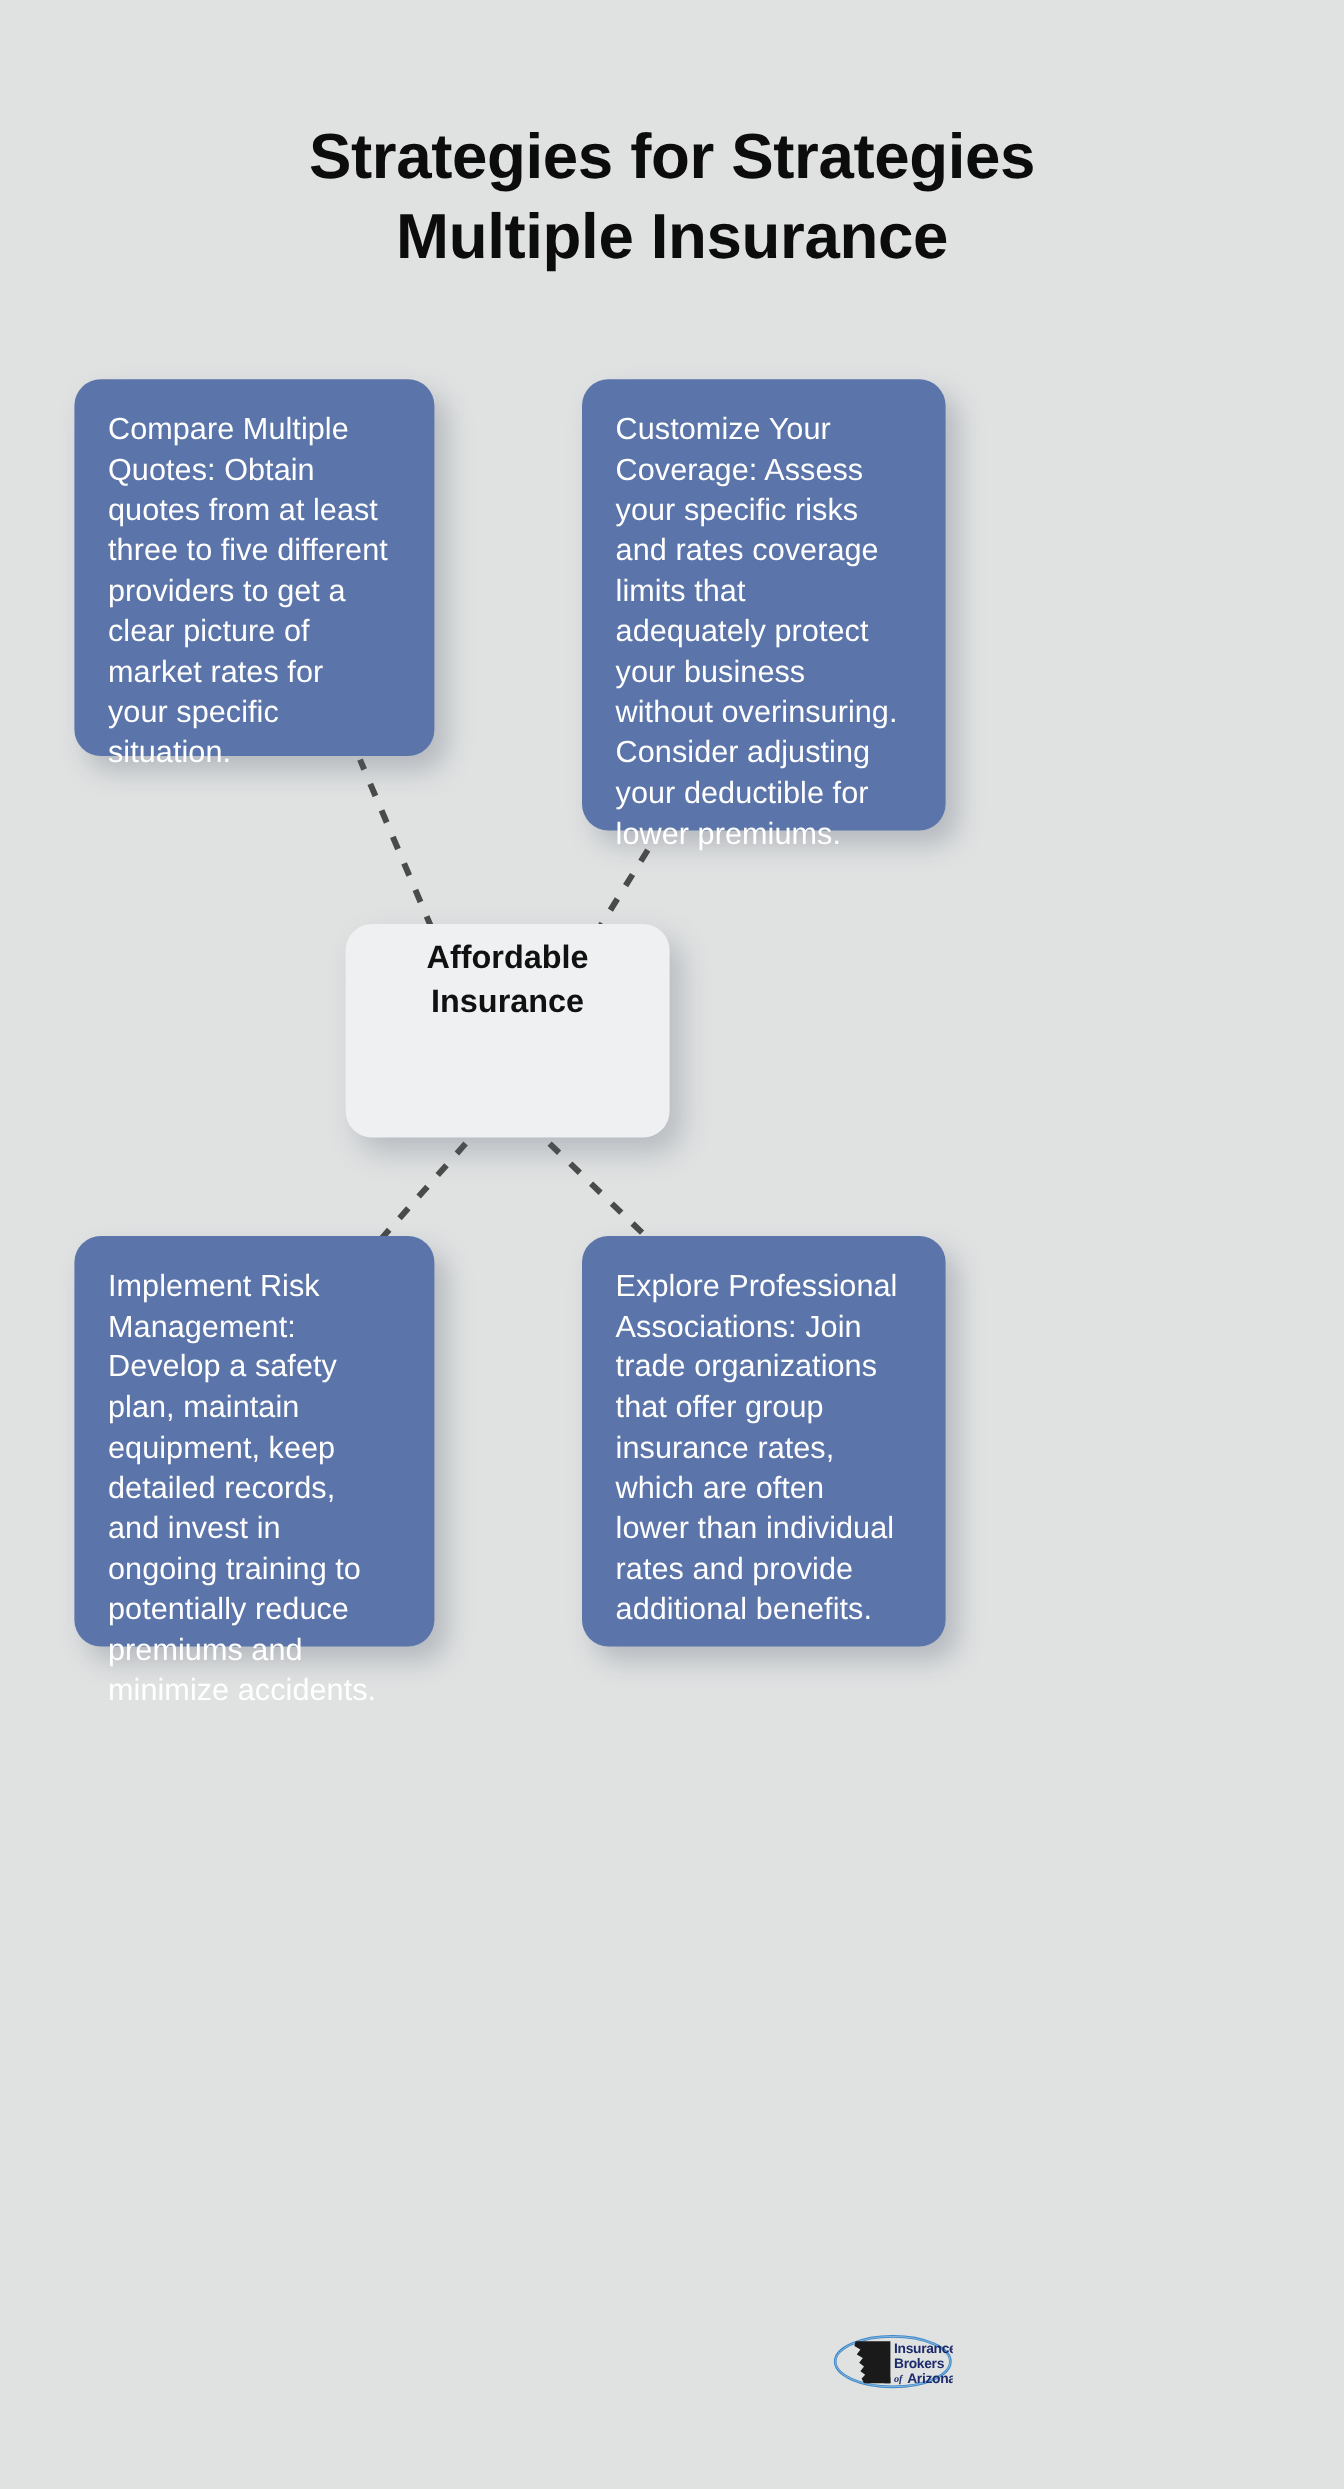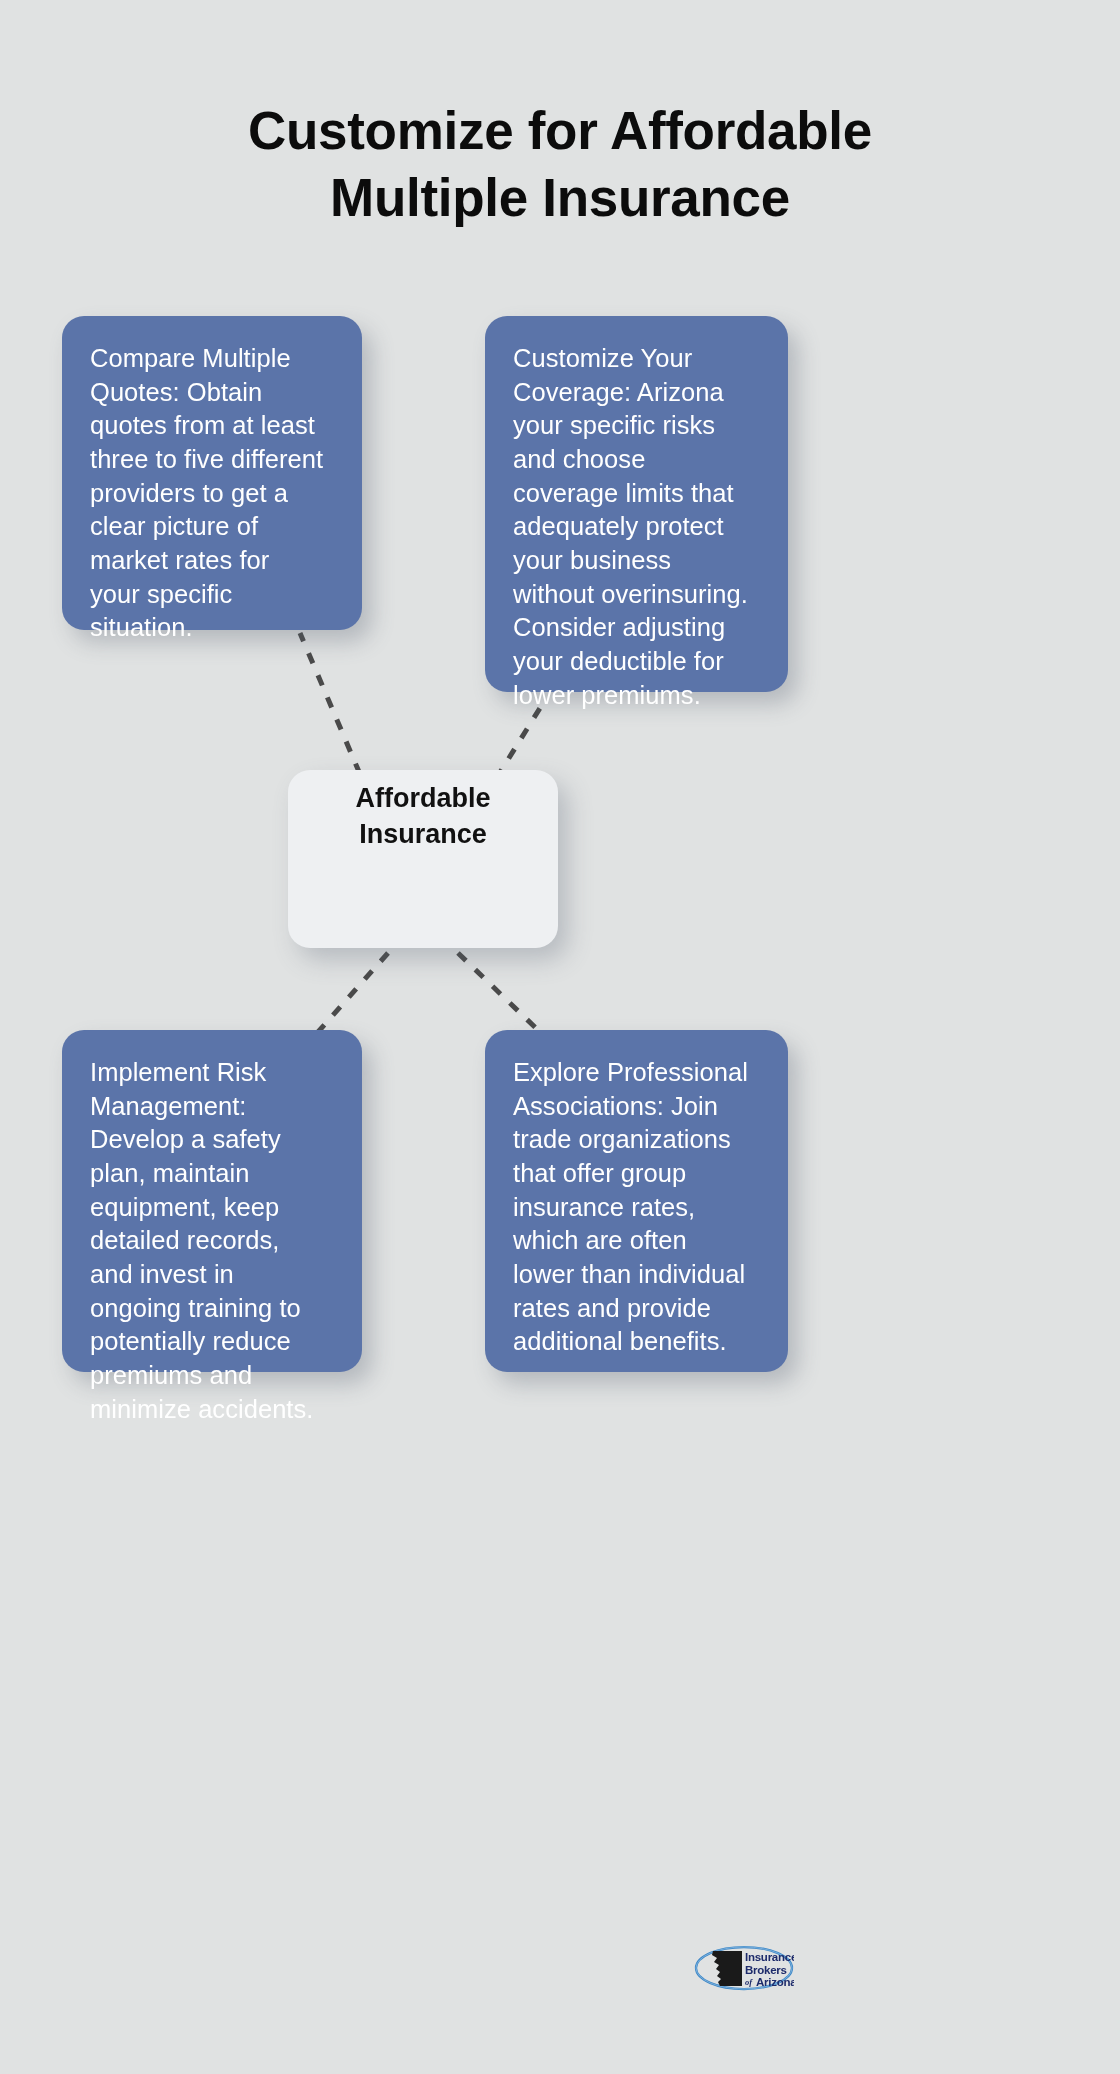--- a/index.html
+++ b/index.html
@@ -102,39 +102,39 @@
     height: 62px;
   }
   .logo svg { display: block; }
 </style>
 </head>
 <body>
 
 <div class="canvas">
 
   <div class="title">
-    <span class="title-line">Customize for Affordable</span>
+    <span class="title-line">Strategies for Strategies</span>
     <span class="title-line">Multiple Insurance</span>
   </div>
 
   <svg class="connectors" viewBox="0 0 1120 2074" width="1120" height="2074" xmlns="http://www.w3.org/2000/svg">
     <g stroke="#4a4a4a" stroke-width="5" stroke-dasharray="11 13" stroke-linecap="butt" fill="none">
       <line x1="388" y1="840" x2="300" y2="633"></line>
       <line x1="458" y1="840" x2="545" y2="700"></line>
       <line x1="388" y1="953" x2="318" y2="1032"></line>
       <line x1="458" y1="953" x2="540" y2="1032"></line>
     </g>
   </svg>
 
   <div class="card card-tl">
     <span class="card-text">Compare Multiple Quotes: Obtain quotes from at least three to five different providers to get a clear picture of market rates for your specific situation.</span>
   </div>
 
   <div class="card card-tr">
-    <span class="card-text">Customize Your Coverage: Arizona your specific risks and choose coverage limits that adequately protect your business without overinsuring. Consider adjusting your deductible for lower premiums.</span>
+    <span class="card-text">Customize Your Coverage: Assess your specific risks and rates coverage limits that adequately protect your business without overinsuring. Consider adjusting your deductible for lower premiums.</span>
   </div>
 
   <div class="center-node">
     <div class="center-label">
       <span>Affordable</span><br>
       <span>Insurance</span>
     </div>
   </div>
 
   <div class="card card-br">

